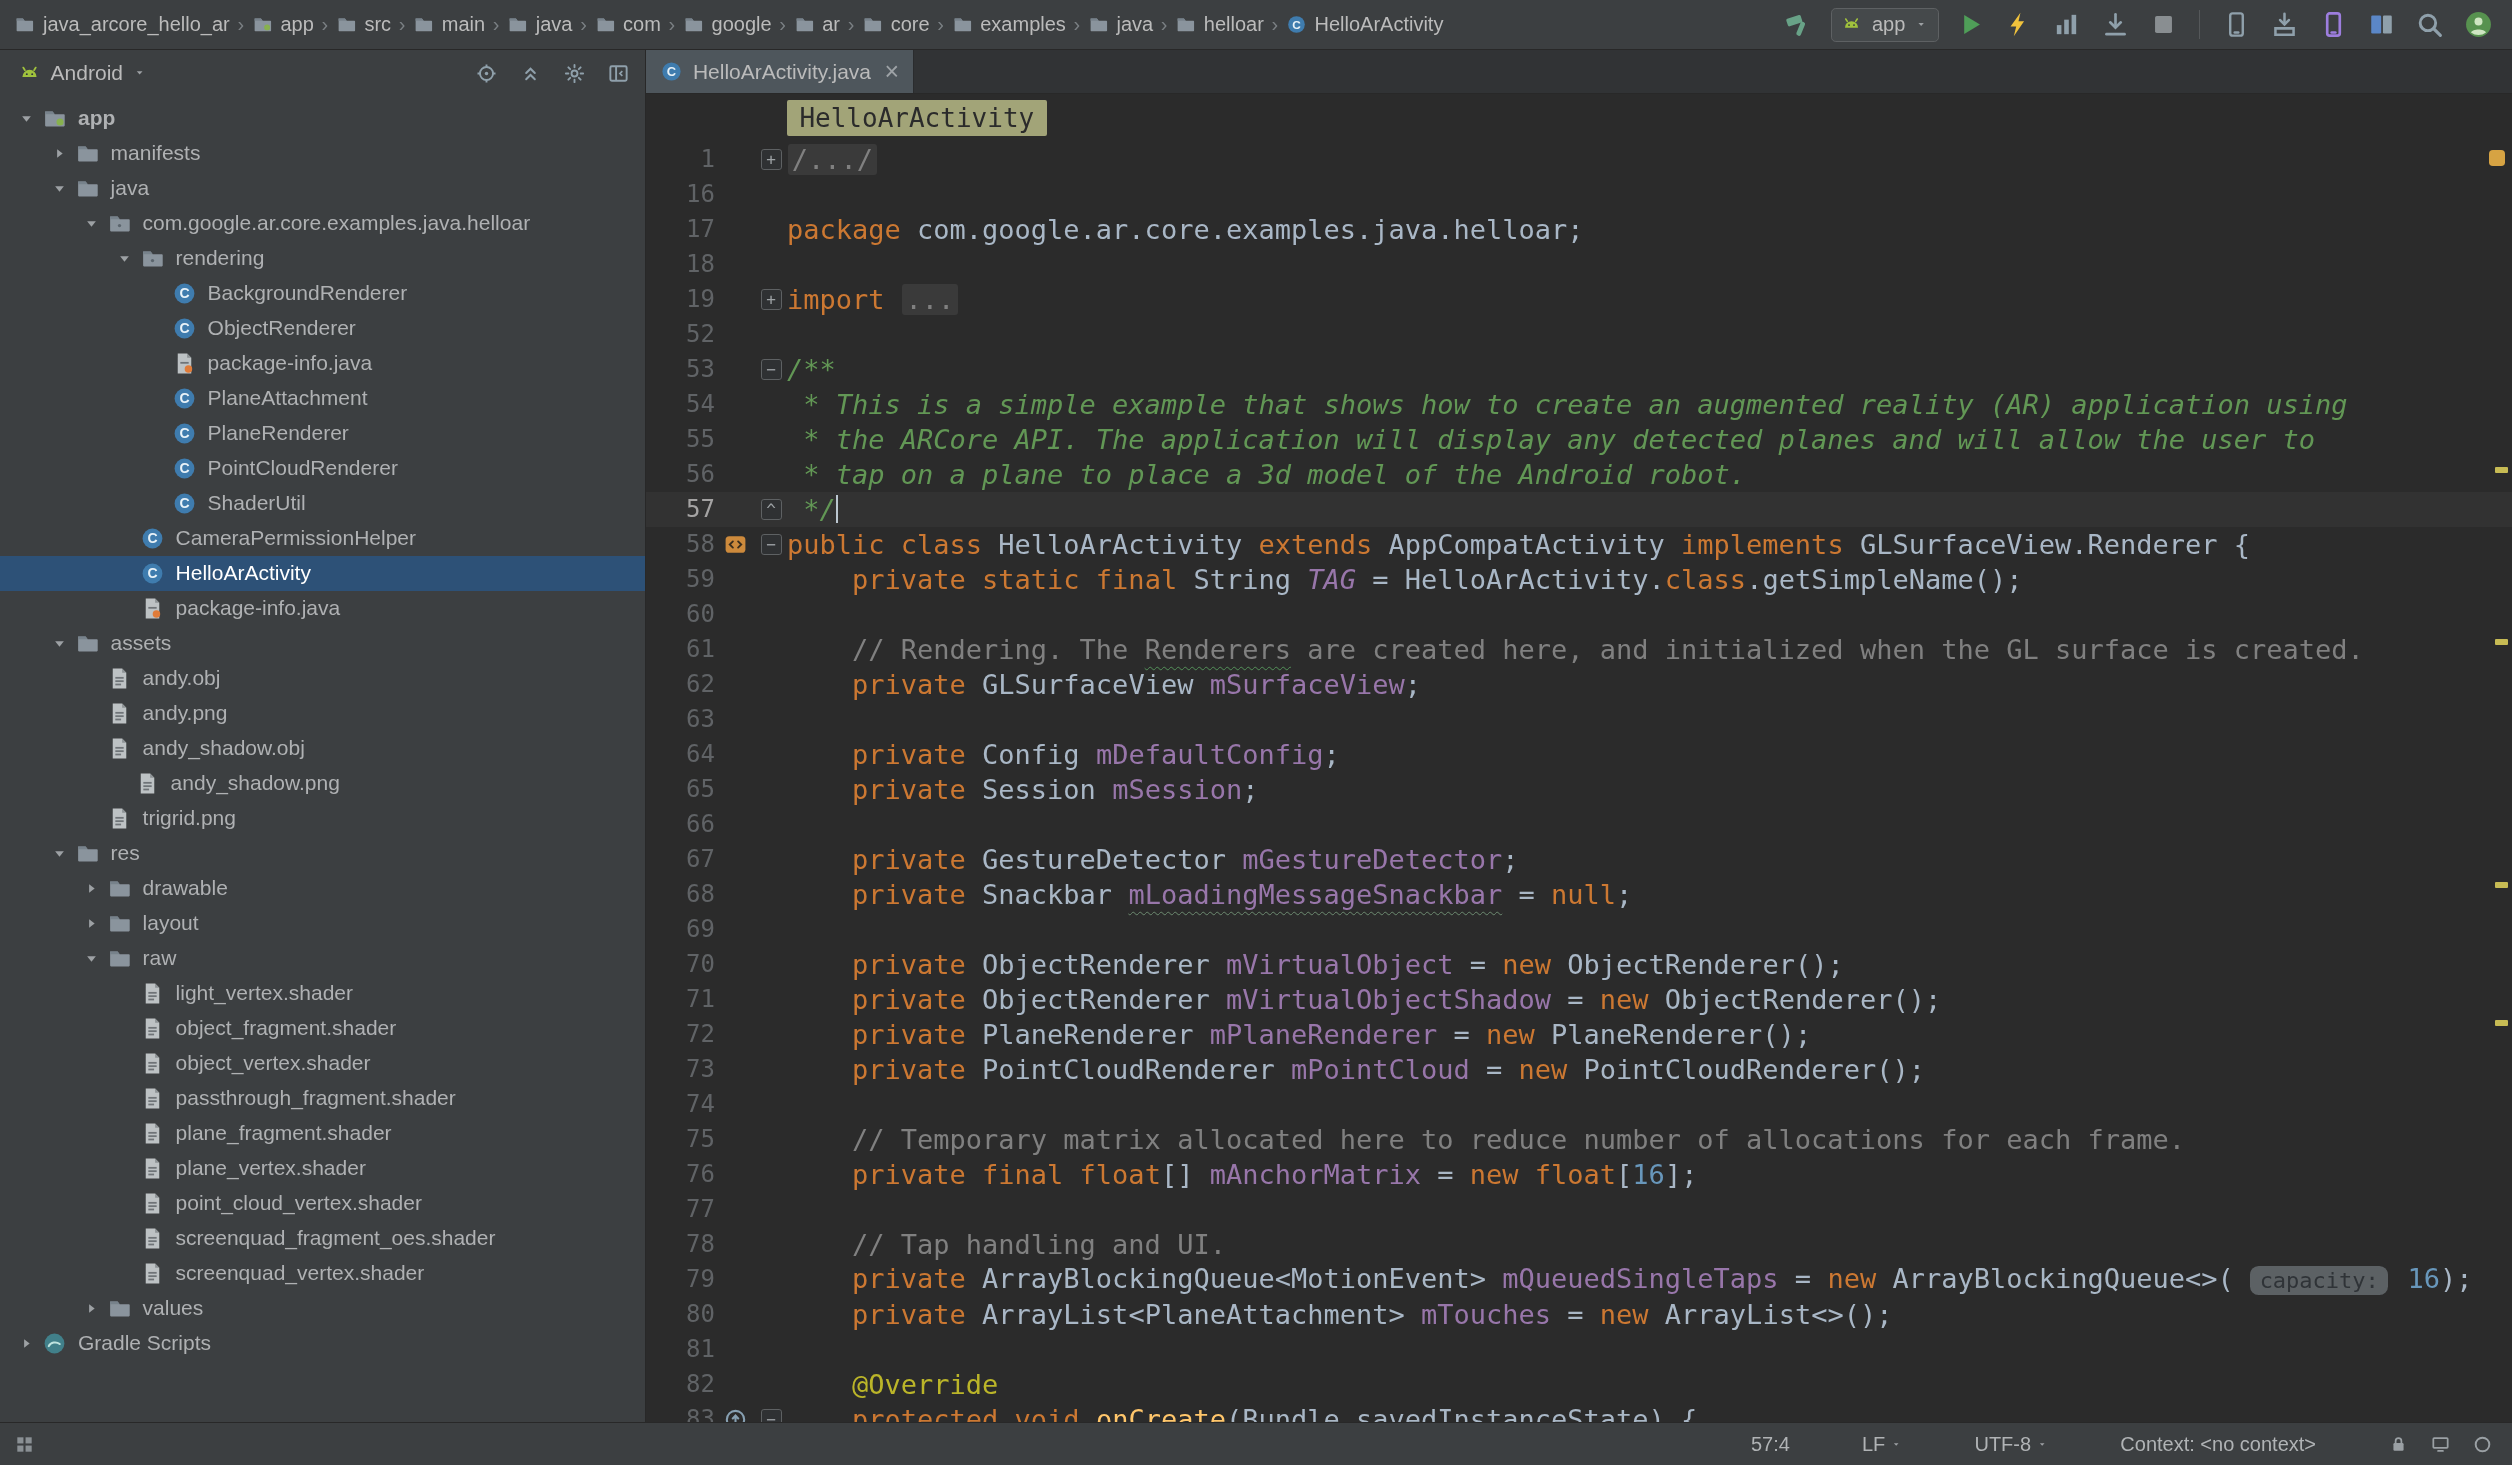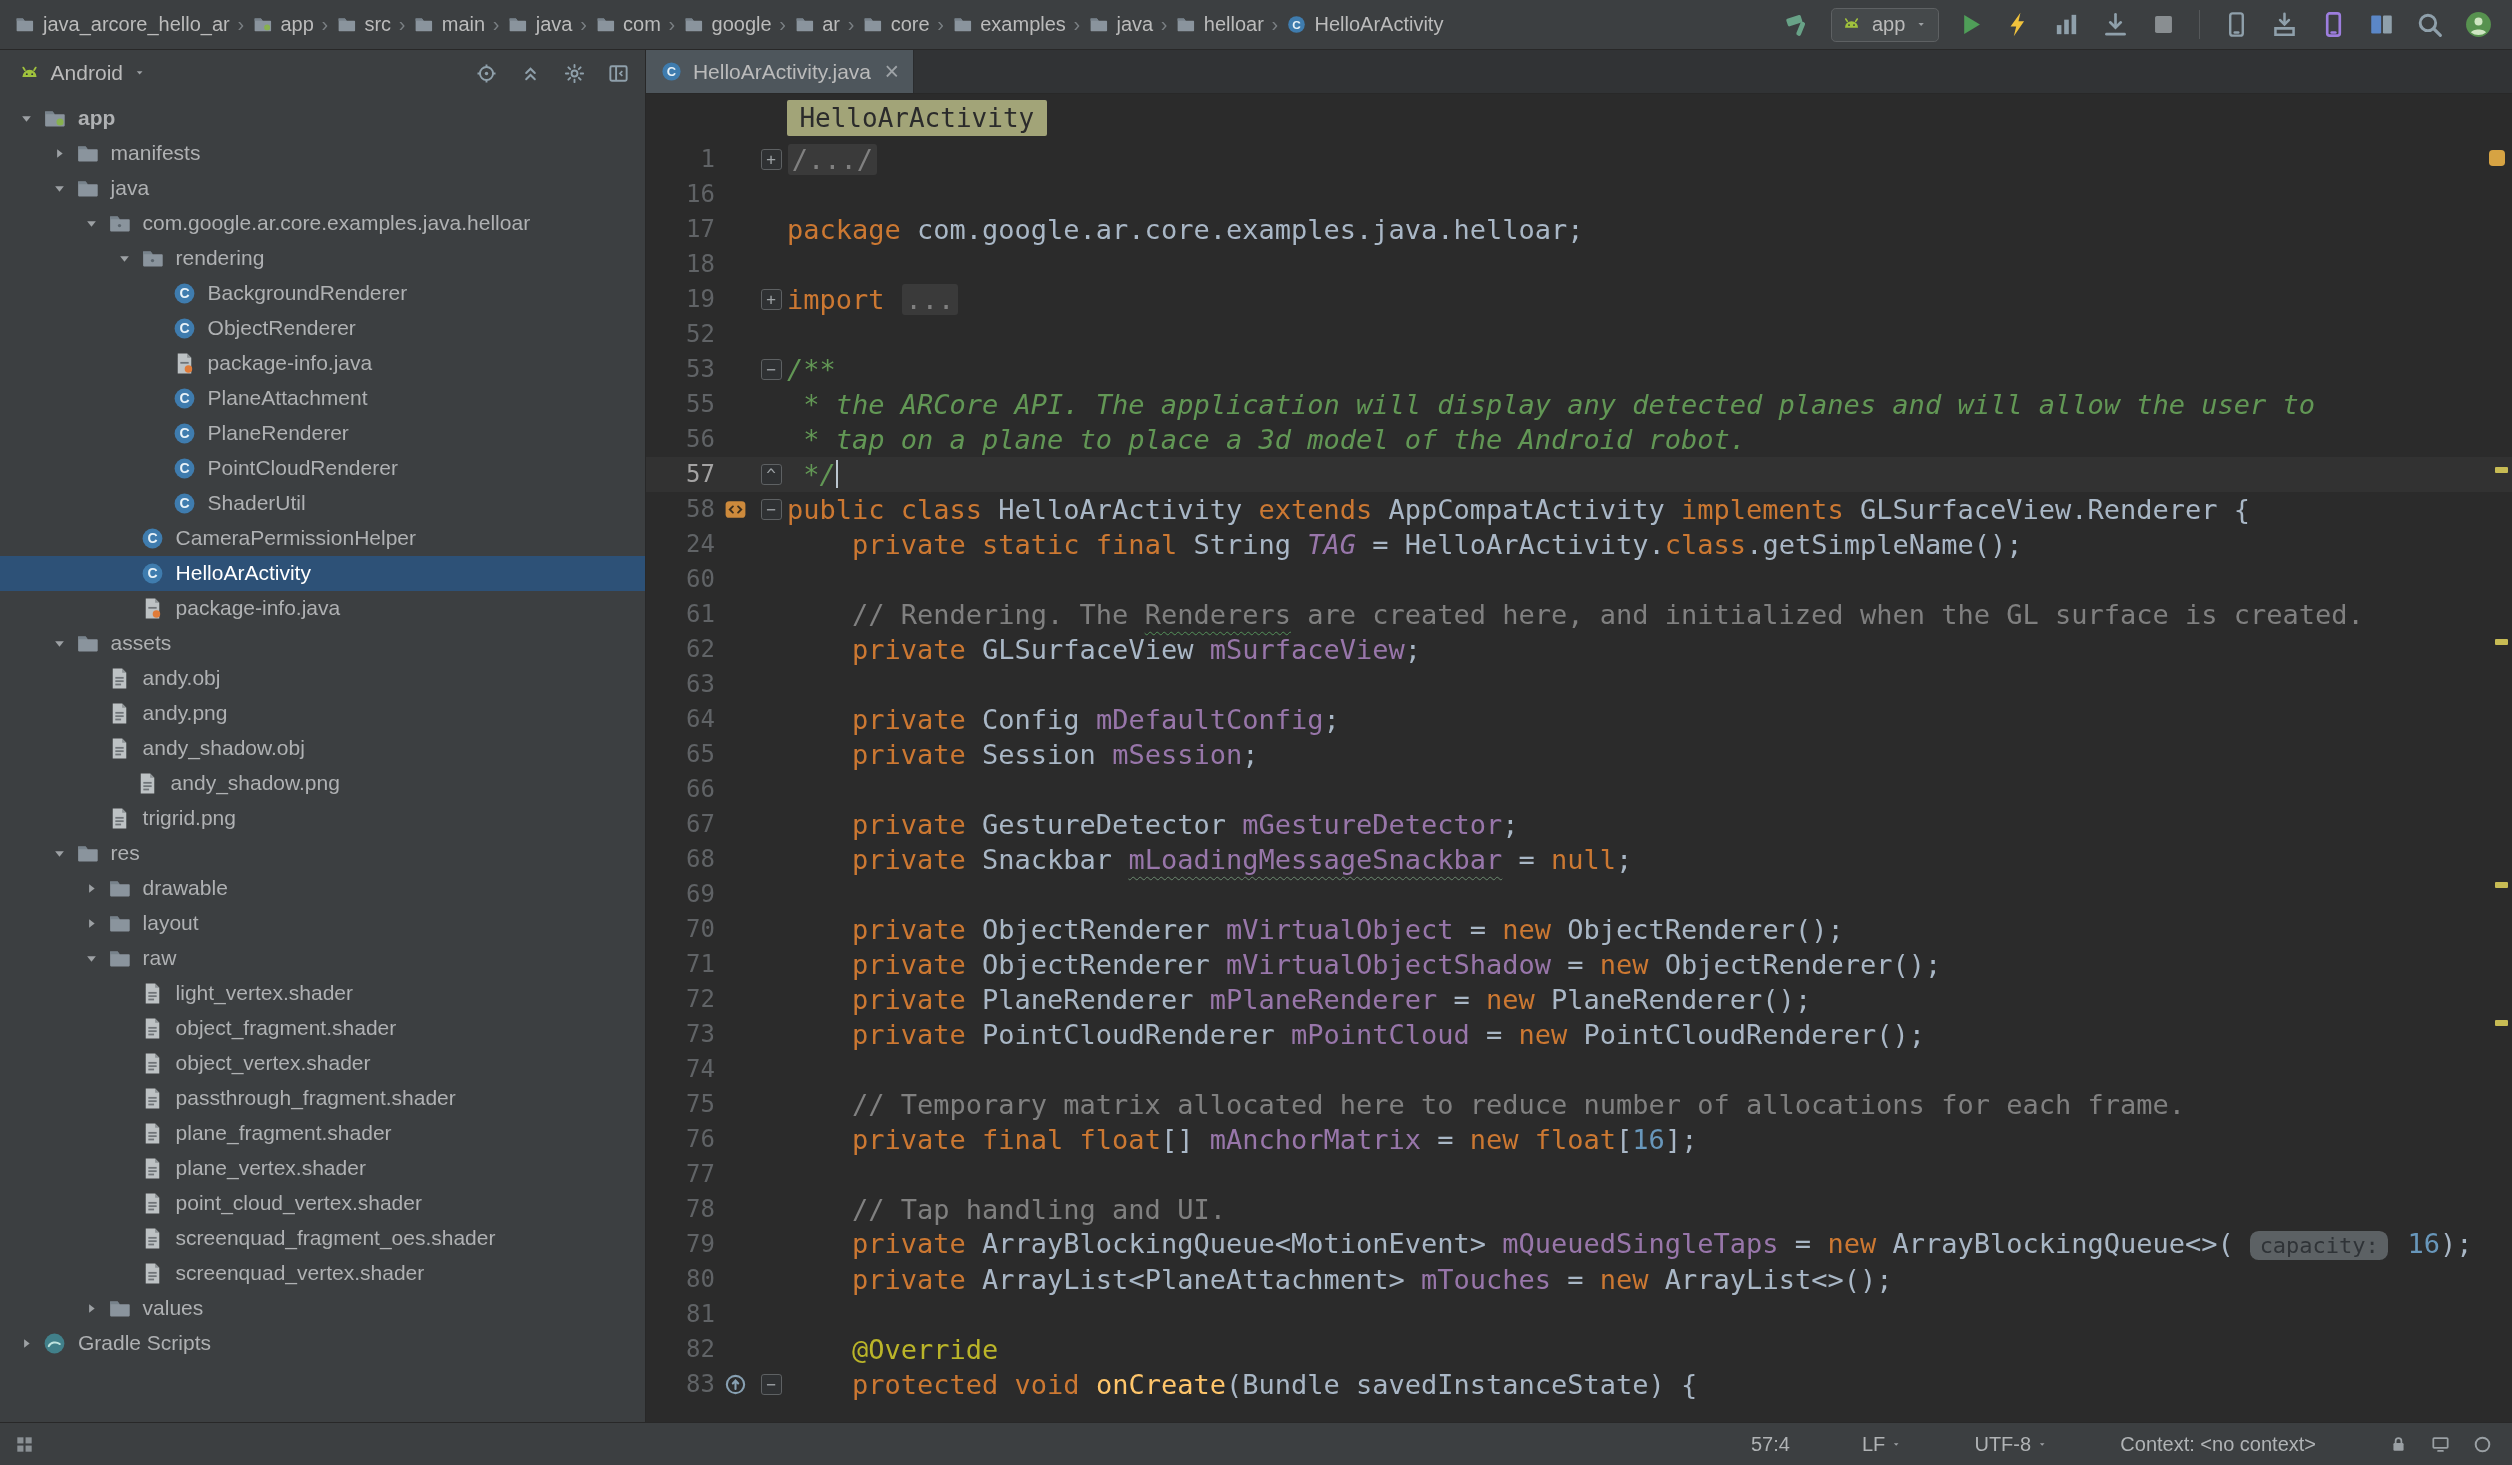--- a/index.html
+++ b/index.html
@@ -926,20 +926,26 @@
         </div>
         <div class="cl">
           <span class="ln">53</span>
           <span class="mkc"></span>
           <span class="foldc">
             <span class="foldbox">−</span>
           </span>
           <span class="codetxt"><span class="s-j">/**</span></span>
         </div>
         <div class="cl">
+          <span class="ln">54</span>
+          <span class="mkc"></span>
+          <span class="foldc"></span>
+          <span class="codetxt"><span class="s-j"> * This is a simple example that shows how to create an augmented reality (AR) application using</span></span>
+        </div>
+        <div class="cl">
           <span class="ln">55</span>
           <span class="mkc"></span>
           <span class="foldc"></span>
           <span class="codetxt"><span class="s-j"> * the ARCore API. The application will display any detected planes and will allow the user to</span></span>
         </div>
         <div class="cl">
           <span class="ln">56</span>
           <span class="mkc"></span>
           <span class="foldc"></span>
           <span class="codetxt"><span class="s-j"> * tap on a plane to place a 3d model of the Android robot.</span></span>
@@ -959,21 +965,21 @@
               <rect x="2.5" y="4" width="19" height="16" rx="3.5" fill="#cd8a3c"></rect>
               <path d="M9.5 9l-3 3 3 3M14.5 9l3 3-3 3" stroke="#3a2e1e" stroke-width="1.8" fill="none" stroke-linecap="round"></path>
             </svg>
           </span>
           <span class="foldc">
             <span class="foldbox">−</span>
           </span>
           <span class="codetxt"><span class="s-k">public class </span><span class="s-d">HelloArActivity </span><span class="s-k">extends </span><span class="s-d">AppCompatActivity </span><span class="s-k">implements </span><span class="s-d">GLSurfaceView.Renderer {</span></span>
         </div>
         <div class="cl">
-          <span class="ln">24</span>
+          <span class="ln">59</span>
           <span class="mkc"></span>
           <span class="foldc"></span>
           <span class="codetxt"><span class="s-d">    </span><span class="s-k">private static final </span><span class="s-d">String </span><span class="s-sf">TAG</span><span class="s-d"> = HelloArActivity.</span><span class="s-k">class</span><span class="s-d">.getSimpleName();</span></span>
         </div>
         <div class="cl">
           <span class="ln">60</span>
           <span class="mkc"></span>
           <span class="foldc"></span>
           <span class="codetxt"></span>
         </div>

